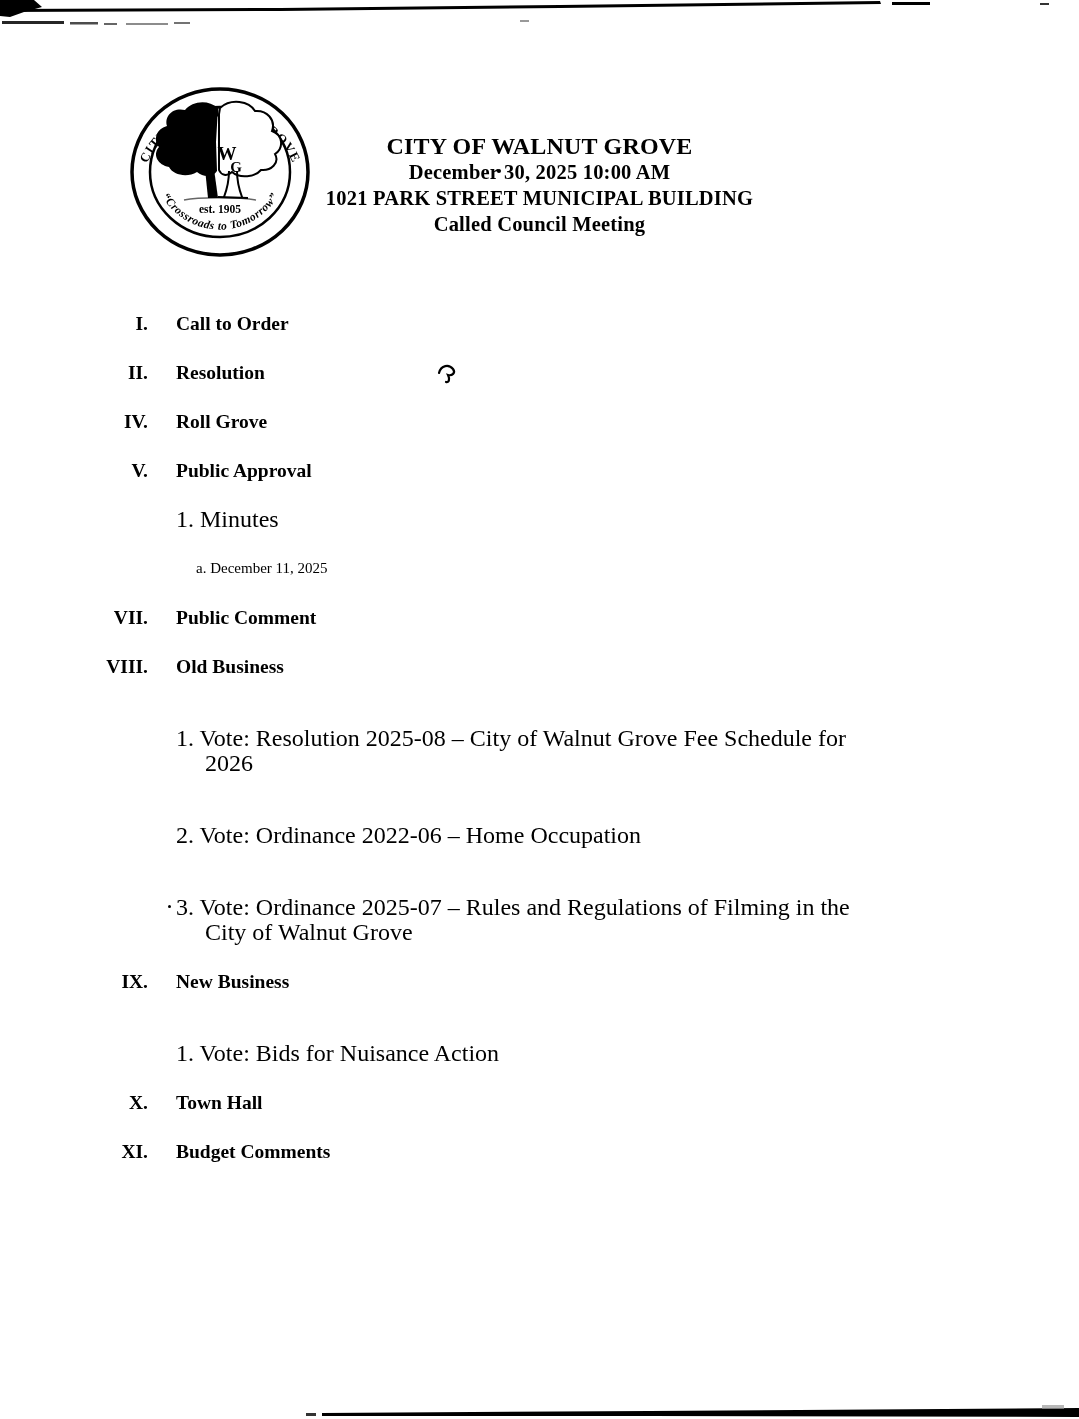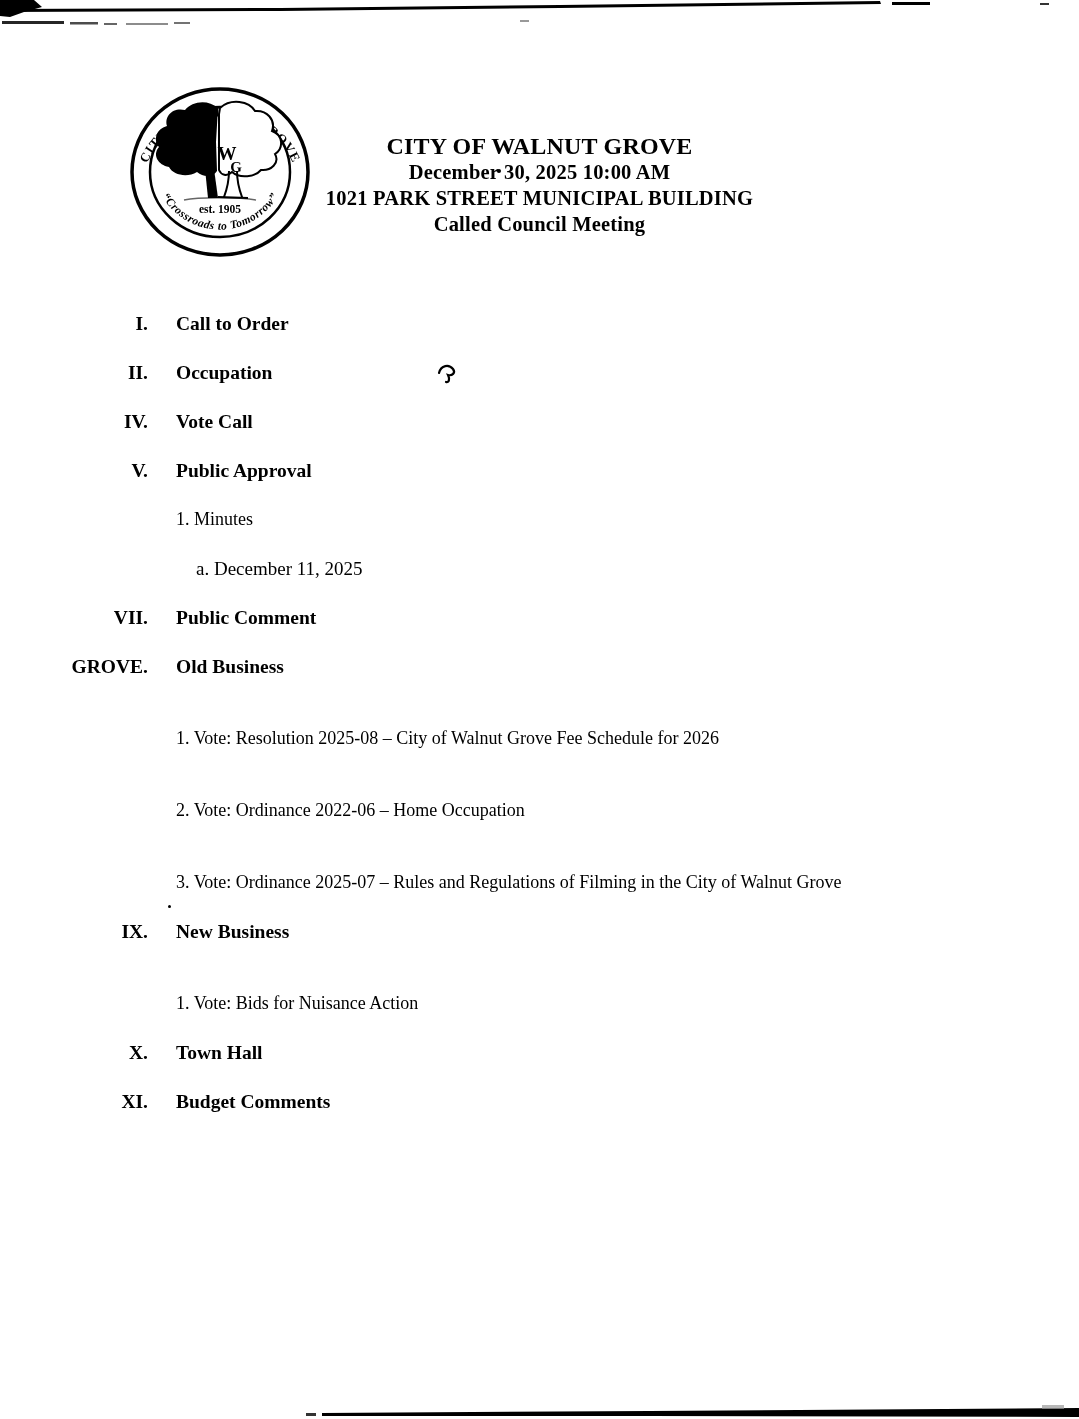--- a/index.html
+++ b/index.html
@@ -14,22 +14,22 @@
     font-weight:bold;line-height:26px;font-size:20.5px;letter-spacing:.2px;
   }
   .hdr .t{font-size:24px;}
   
   .seal{position:absolute;left:128px;top:86px;}
   
   .agenda{position:absolute;top:311px;left:0;width:100%;}
   .row{display:flex;font-weight:bold;font-size:19.5px;line-height:25px;margin:0 0 24px 0;}
   .row .num{flex:0 0 148px;text-align:right;}
   .row .ttl{padding-left:28px;}
-  .sub1{font-size:18px;line-height:25px;margin:0 0 24px 176px;}
-  .sub2{font-size:19px;line-height:25px;margin:0 0 24px 196px;}
+  .sub1{font-size:24px;line-height:25px;margin:0 0 24px 176px;}
+  .sub2{font-size:15px;line-height:25px;margin:0 0 24px 196px;}
   .hang{padding-left:29px;text-indent:-29px;width:676px;margin-top:47px;}
   .dot{position:absolute;background:#000;border-radius:50%;}
 </style>
 </head>
 <body>
 
 <div class="page">
 
   <svg class="art" style="left:0;top:0" width="1079" height="46">
     <polygon points="0,9 280,8 560,5 880,1 881,4 560,8 280,11 0,12" fill="#000"></polygon>
@@ -93,27 +93,27 @@
 
   <div class="agenda">
 
     <div class="row">
       <span class="num">I.</span>
       <span class="ttl">Call to Order</span>
     </div>
 
     <div class="row">
       <span class="num">II.</span>
-      <span class="ttl">Occupation</span>
+      <span class="ttl">Resolution</span>
     </div>
 
 
     <div class="row">
       <span class="num">IV.</span>
-      <span class="ttl">Vote Call</span>
+      <span class="ttl">Roll Grove</span>
     </div>
 
     <div class="row">
       <span class="num">V.</span>
       <span class="ttl">Public Approval</span>
     </div>
 
 
     <div class="sub1">
       <span>1.</span>
@@ -124,21 +124,21 @@
       <span>a.</span>
       <span>December 11, 2025</span>
     </div>
 
     <div class="row">
       <span class="num">VII.</span>
       <span class="ttl">Public Comment</span>
     </div>
 
     <div class="row">
-      <span class="num">GROVE.</span>
+      <span class="num">VIII.</span>
       <span class="ttl">Old Business</span>
     </div>
 
     <div class="sub1 hang">
       <span>1.</span>
       <span>Vote: Resolution 2025-08 – City of Walnut Grove Fee Schedule for 2026</span>
     </div>
 
     <div class="sub1 hang">
       <span>2.</span>

